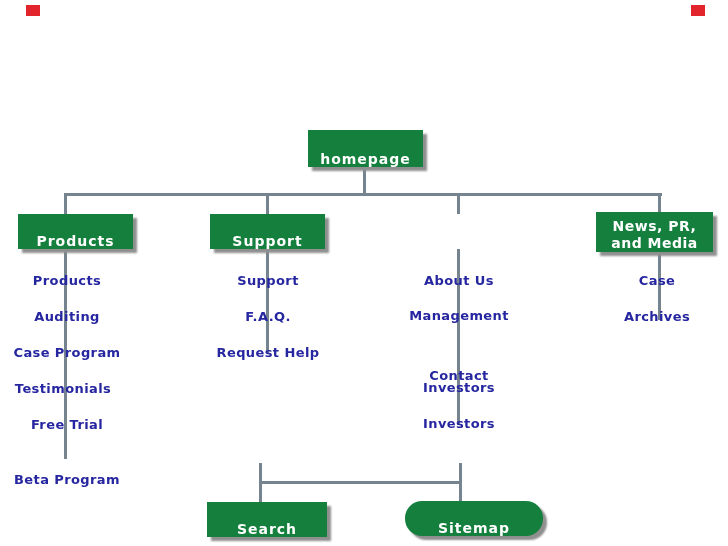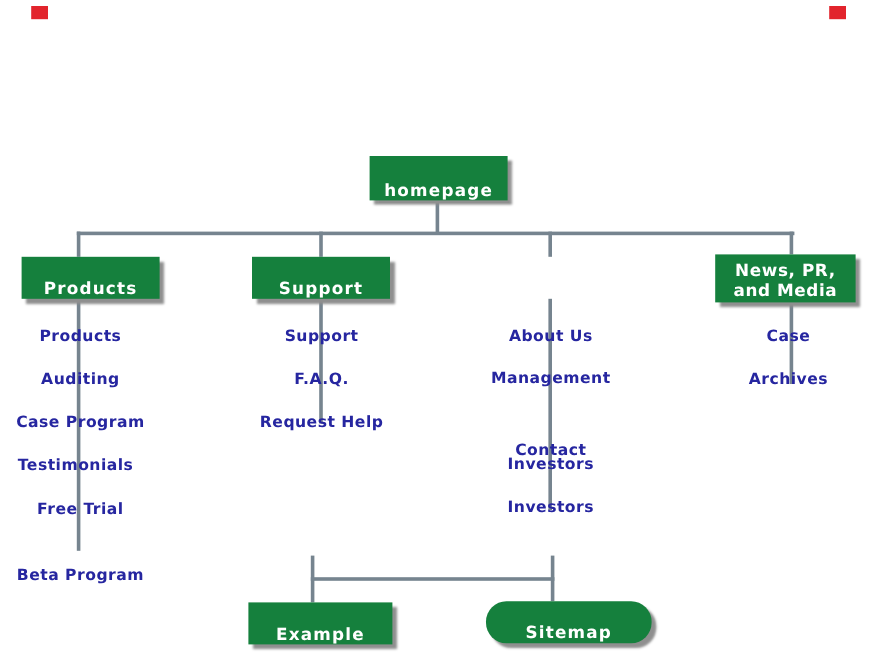--- a/index.html
+++ b/index.html
@@ -92,20 +92,20 @@
   <div class="leaf" style="left:459px;top:273px;text-align:right;">About Us</div>
   <div class="leaf" style="left:459px;top:308px;">Management</div>
   <div class="leaf" style="left:459px;top:344px;margin-top:24px;">Contact</div>
   <div class="leaf" style="left:459px;top:380px;">Investors</div>
   <div class="leaf" style="left:459px;top:416px;">Investors</div>
 
   <div class="leaf" style="left:657px;top:273px;">Case</div>
   <div class="leaf" style="left:657px;top:309px;">Archives</div>
 
   <div class="node" style="left:207px;top:502px;width:120px;height:35px;">
-    <span>Example</span>
+    <span>Search</span>
   </div>
 
   <div class="node" style="left:405px;top:501px;width:138px;height:35px;border-radius:17px;">
     <span>Sitemap</span>
   </div>
 
 </div>
 
 </body></html>

